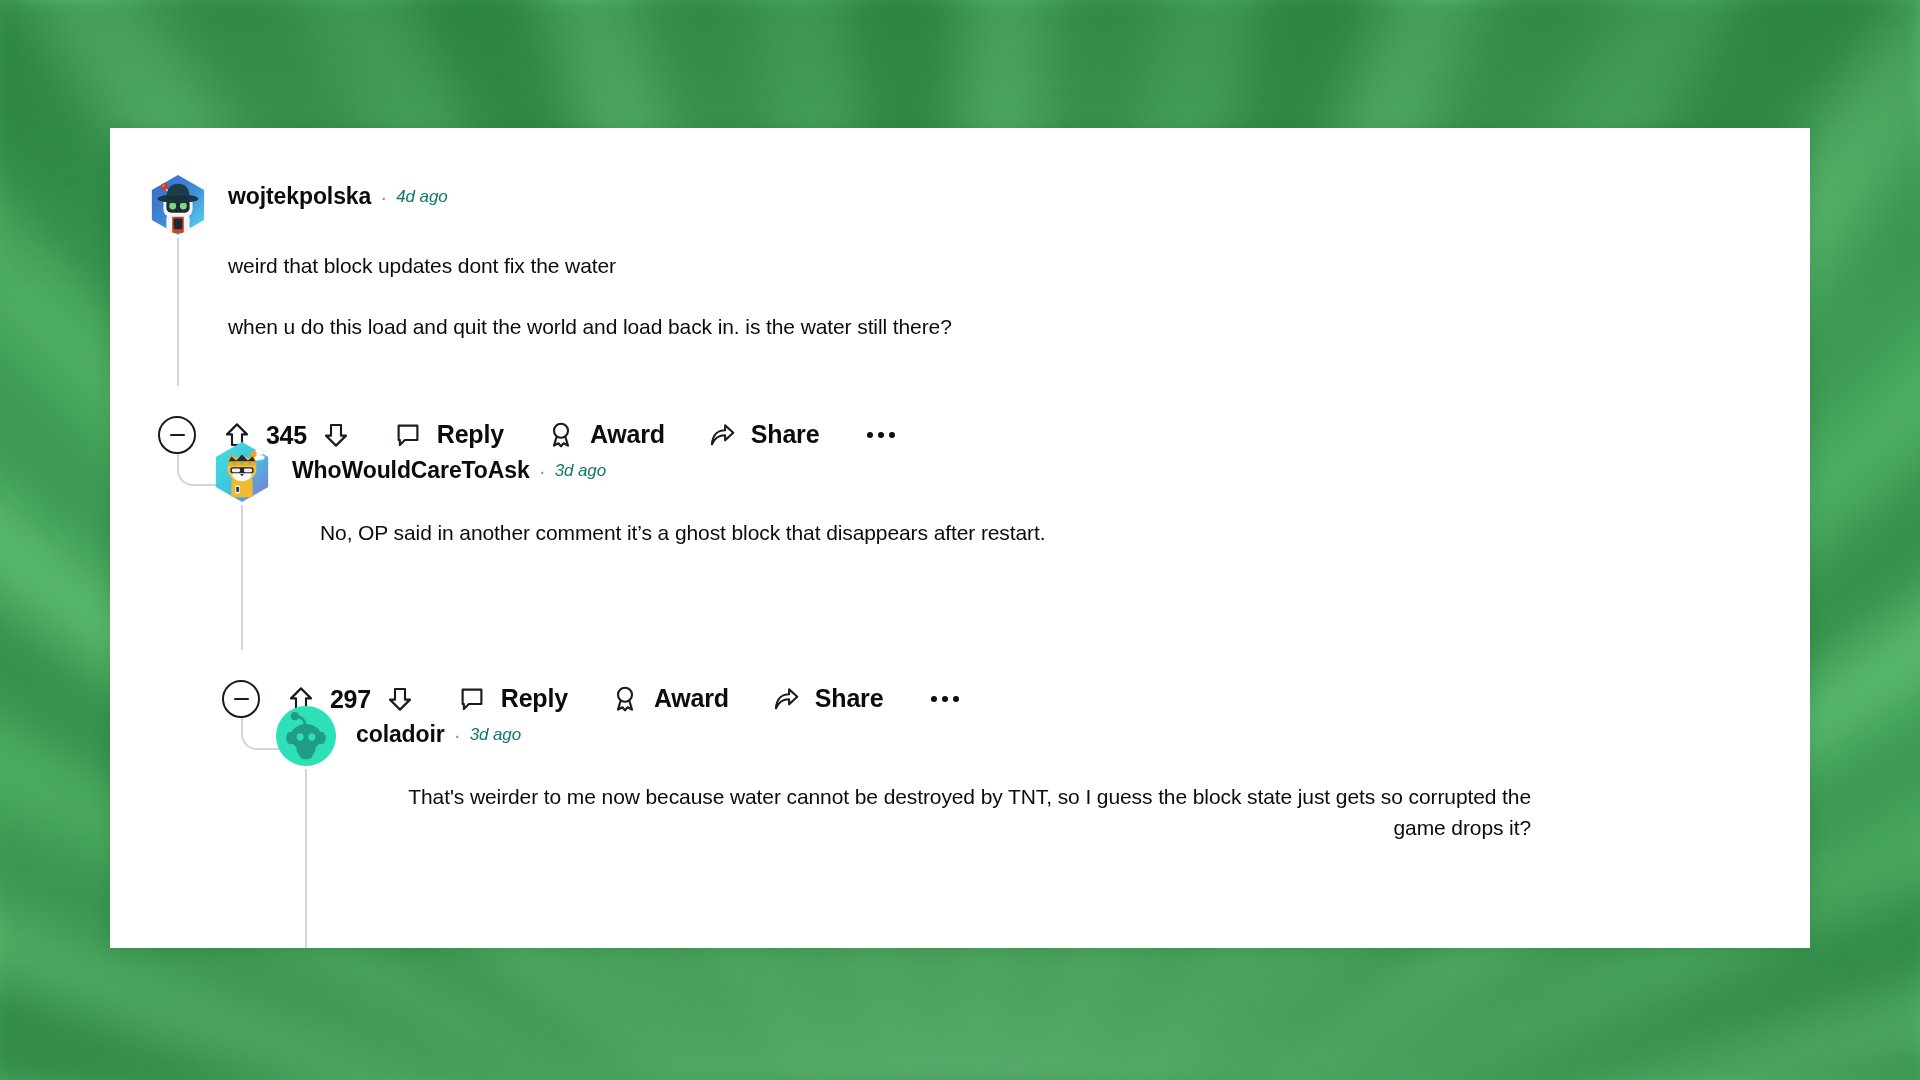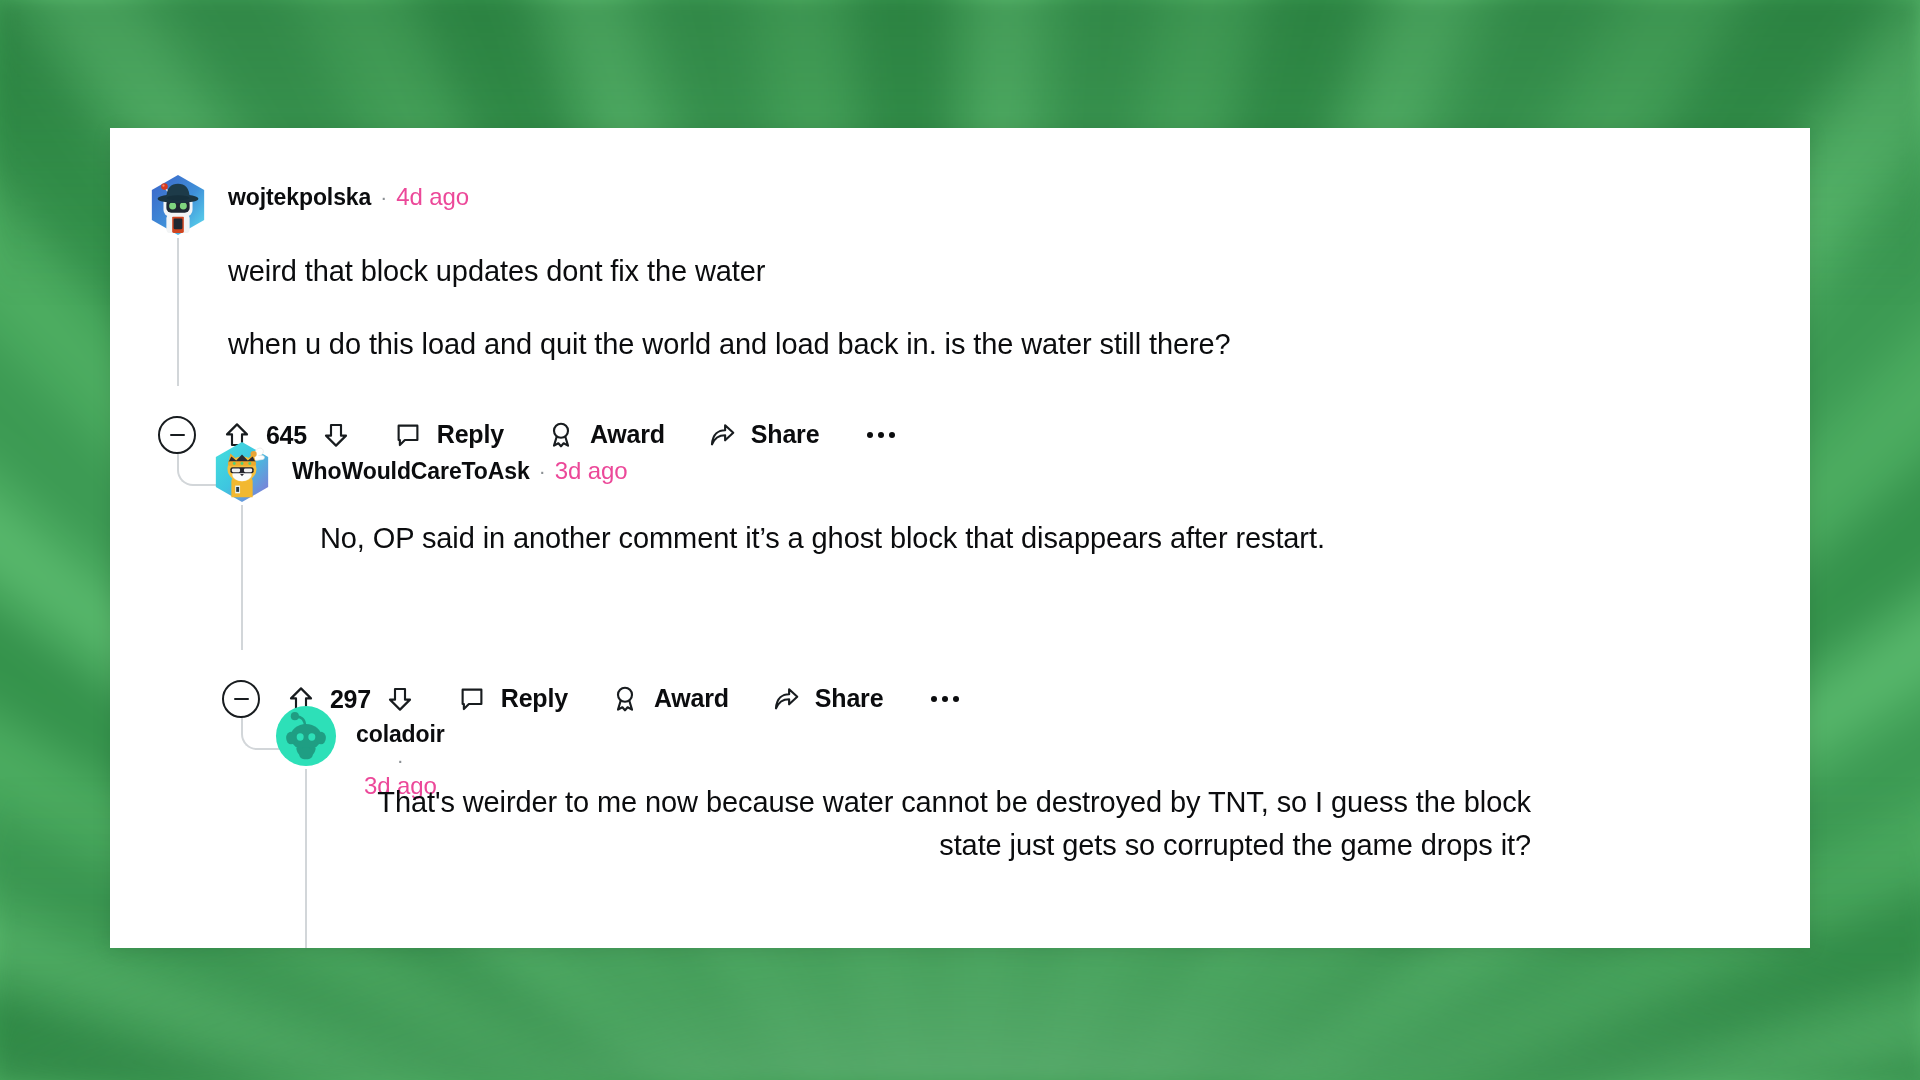--- a/index.html
+++ b/index.html
@@ -56,42 +56,43 @@
     left: 110px;
     top: 128px;
     width: 1700px;
     height: 820px;
     background: #ffffff;
     overflow: hidden;
     box-shadow: 0 2px 18px rgba(0,0,0,0.10);
   }
 
   .comment-body-text {
-    font-size: 29px;
+    font-size: 21px;
     line-height: 1.48;
     color: #0b0c0e;
     letter-spacing: -0.1px;
   }
   .comment-body-text p + p { margin-top: 30px; }
 
   .username {
     font-size: 23px;
     font-weight: bold;
     color: #0b0c0e;
     letter-spacing: -0.1px;
   }
   .meta-dot {
     font-size: 21px;
     color: #8c9094;
     margin: 0 9px;
   }
   .timestamp {
-    font-size: 24px;
-    color: #ec4899;
+    font-size: 17px;
+    color: #0f766e;
     letter-spacing: -0.1px;
+    font-style: italic;
   }
 
   .header-row {
     display: flex;
     align-items: center;
   }
 
   
   .comment {
     position: relative;
@@ -236,21 +237,21 @@
     </div>
 
     <div class="action-bar" style="left:48px; top:288px;">
       <div class="collapse-btn">
         <i></i>
       </div>
       <div class="vote-group">
         <svg class="ico" width="30" height="30" viewBox="0 0 24 24" fill="none">
           <path d="M12 3.5 L20 11.5 L16 11.5 L16 20 L8 20 L8 11.5 L4 11.5 Z" stroke="#181c1f" stroke-width="1.7" stroke-linejoin="round"></path>
         </svg>
-        <span class="vote-count">645</span>
+        <span class="vote-count">345</span>
         <svg class="ico" width="30" height="30" viewBox="0 0 24 24" fill="none">
           <path d="M12 20.5 L4 12.5 L8 12.5 L8 4 L16 4 L16 12.5 L20 12.5 Z" stroke="#181c1f" stroke-width="1.7" stroke-linejoin="round"></path>
         </svg>
       </div>
       <div class="act">
         <svg class="ico" width="30" height="30" viewBox="0 0 24 24" fill="none">
           <path d="M4.5 4.5 H19.5 V16 H9.5 L5.5 20 V16 H4.5 Z" stroke="#181c1f" stroke-width="1.7" stroke-linejoin="round"></path>
         </svg>
         <span class="label">Reply</span>
       </div>
@@ -388,21 +389,21 @@
           <path d="M22 44 C22 49 26 54 32 54 C38 54 42 49 42 44 Z"></path>
           <rect x="25" y="44" width="14" height="12" rx="5"></rect>
         </g>
         <g fill="#2de0b8">
           <ellipse cx="26" cy="33" rx="3.6" ry="3.8"></ellipse>
           <ellipse cx="38" cy="33" rx="3.6" ry="3.8"></ellipse>
         </g>
       </svg>
     </div>
 
-    <div class="header-row" style="position:absolute; left:246px; top:593px;flex-direction:column;">
+    <div class="header-row" style="position:absolute; left:246px; top:593px;">
       <span class="username">coladoir</span>
       <span class="meta-dot">·</span>
       <span class="timestamp">3d ago</span>
     </div>
 
     <div class="comment-body-text" style="position:absolute; left:246px; top:653px; width:1175px;text-align:right;">
       <p>That's weirder to me now because water cannot be destroyed by TNT, so I guess the block state just gets so corrupted the game drops it?</p>
     </div>
   </div>
 

